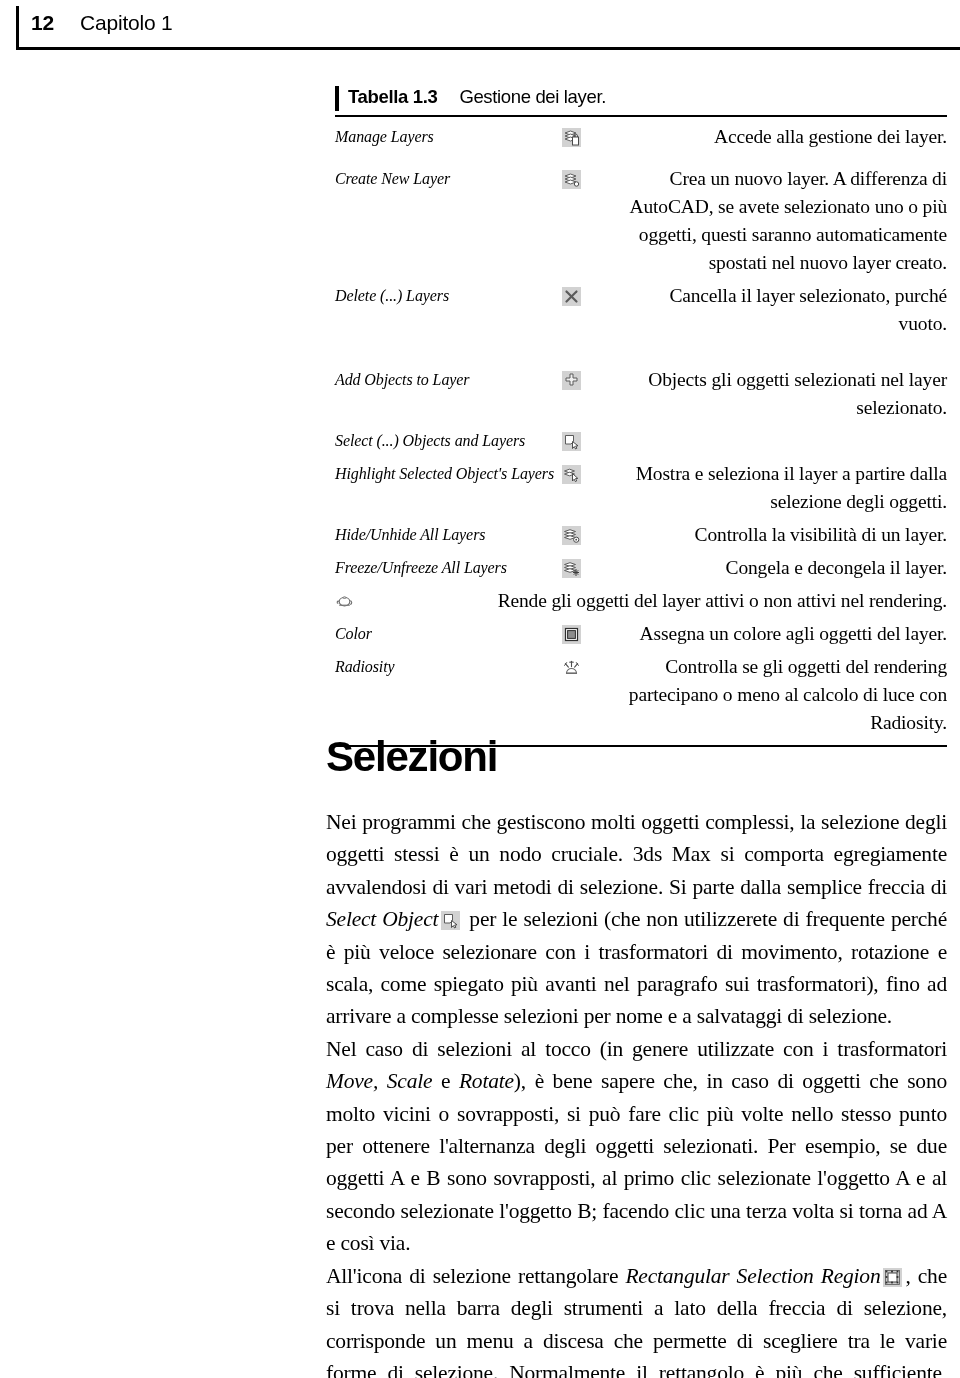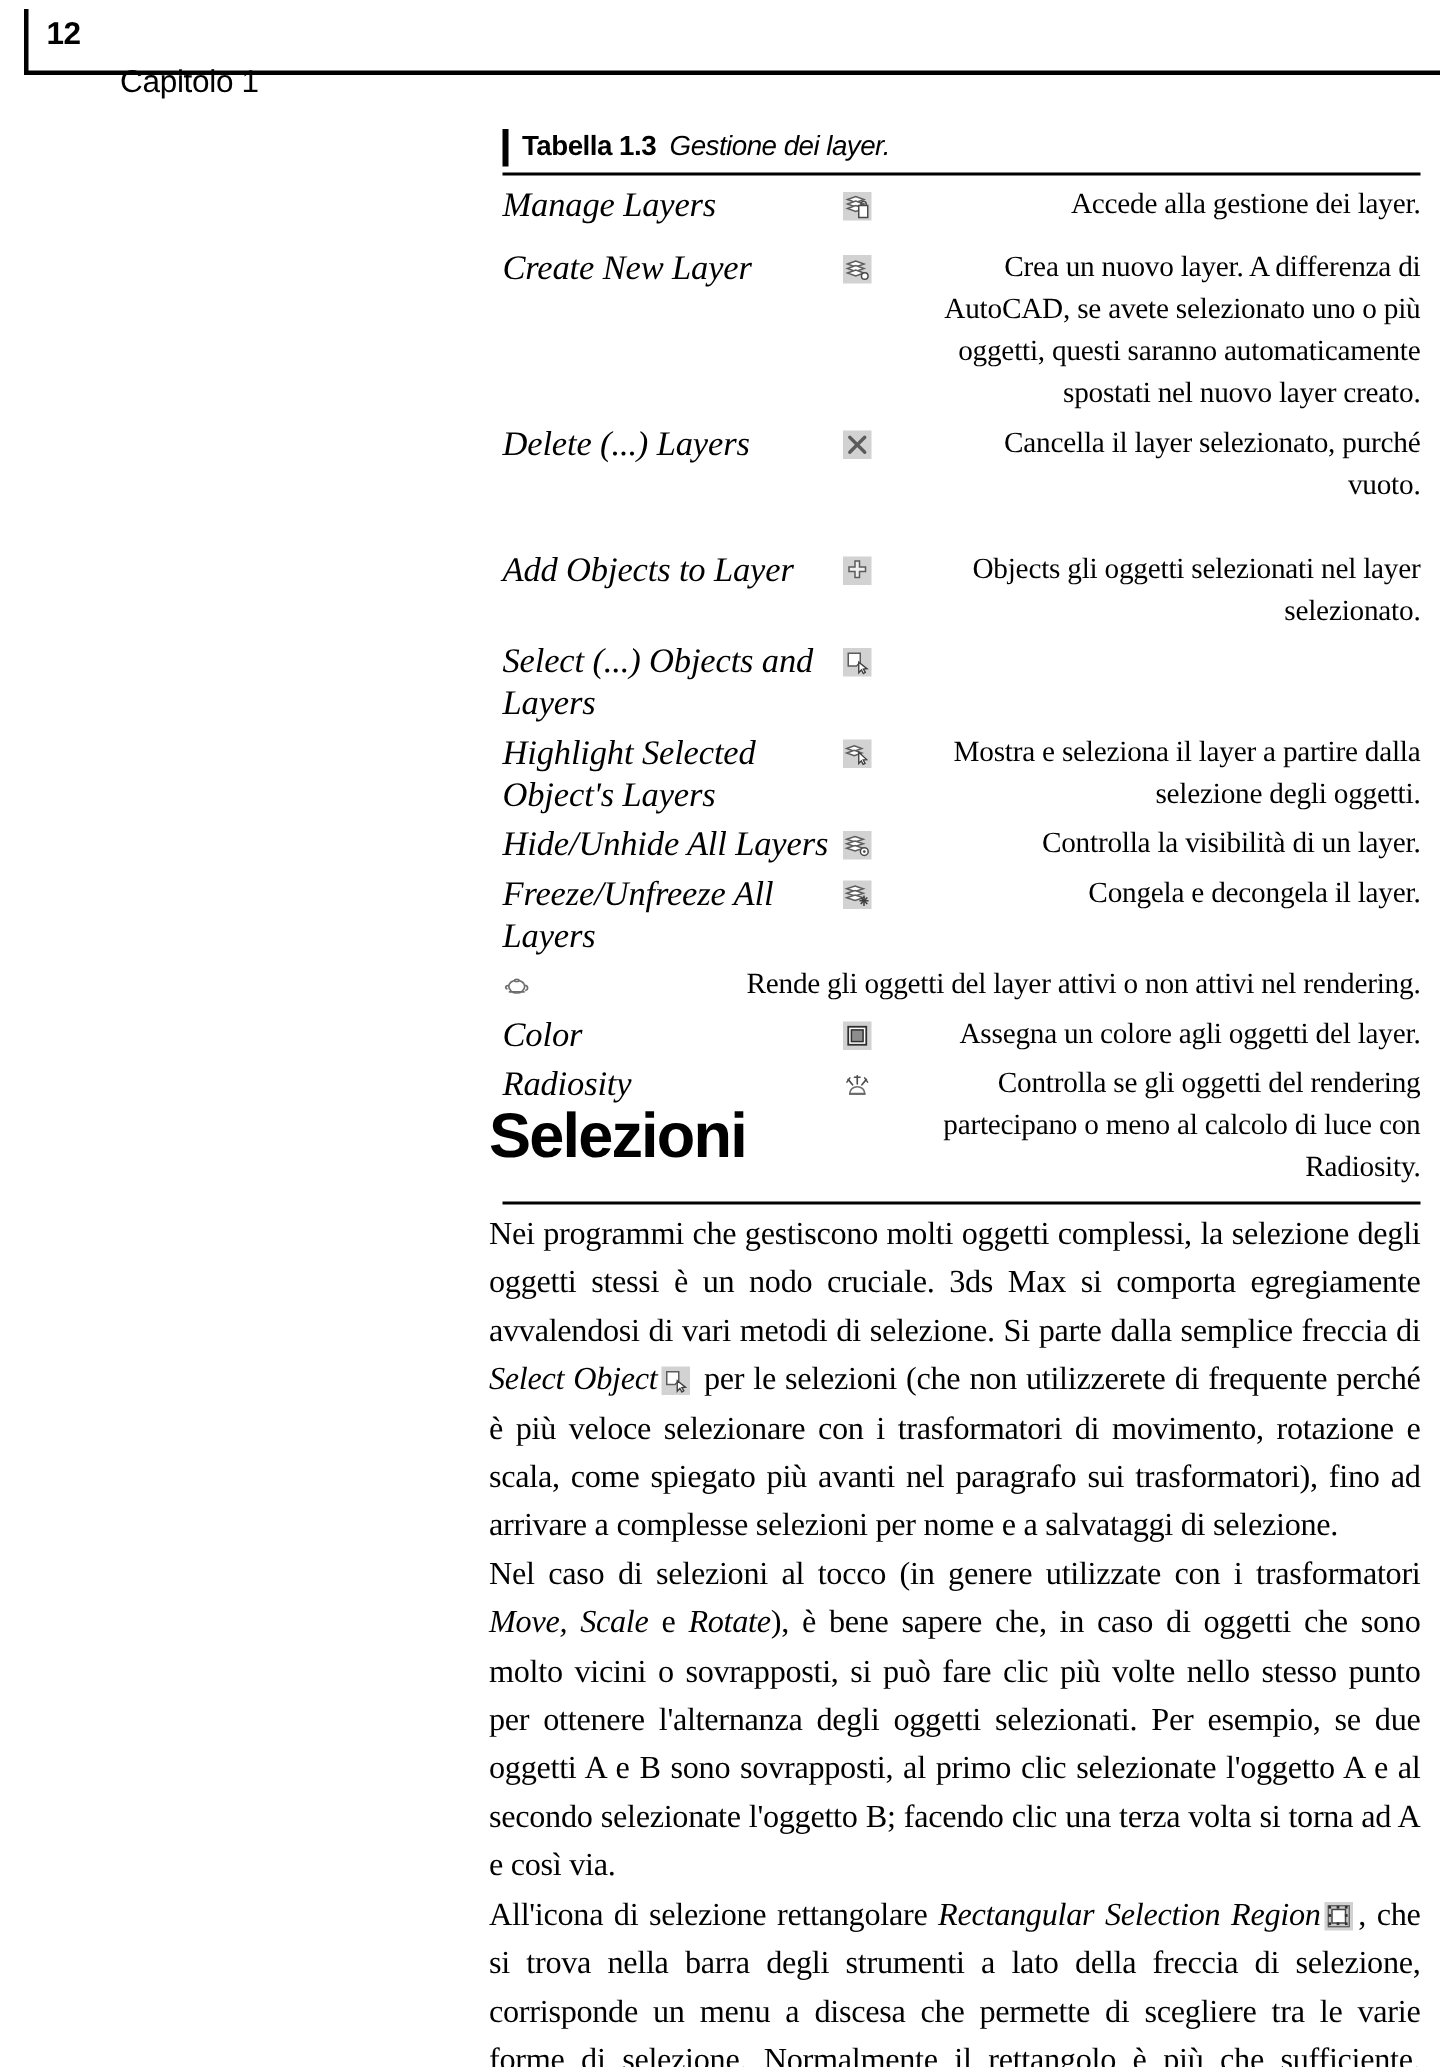--- a/index.html
+++ b/index.html
@@ -50,21 +50,20 @@
     letter-spacing: -0.3px;
   }
   #running-head .chaptitle {
     position: absolute;
     left: 80px;
     top: 11px;
     font-family: "Liberation Sans", sans-serif;
     font-weight: normal;
     font-size: 21px;
     letter-spacing: -0.2px;
-    margin-top: 32px;
   }
 
   
   #table-block {
     position: absolute;
     left: 335px;
     top: 86px;
     width: 612px;
   }
   #table-block .tbl-caption-row {
@@ -86,22 +85,21 @@
     font-family: "Liberation Sans", sans-serif;
     font-size: 18.5px;
     letter-spacing: -0.35px;
     white-space: nowrap;
   }
   #table-block .tbl-caption .tbl-num {
     font-weight: bold;
   }
   #table-block .tbl-caption .tbl-text {
     font-weight: normal;
-    margin-left: 9px;
-    font-style: italic;
+    margin-left: 22px;
   }
   #table-block .rule-top {
     width: 612px;
     height: 2px;
     background: #000;
     margin-top: 1px;
   }
   #table-block .rule-bottom {
     width: 612px;
     height: 2px;
@@ -114,21 +112,21 @@
   }
   .trow {
     display: flex;
     align-items: flex-start;
     margin-bottom: 0px;
   }
   .tcell-term {
     width: 227px;
     flex: 0 0 227px;
     font-style: italic;
-    font-size: 23px;
+    font-size: 16px;
     line-height: 28px;
     letter-spacing: -0.1px;
   }
   .tcell-icon {
     width: 55px;
     flex: 0 0 55px;
     display: flex;
     justify-content: flex-start;
     padding-top: 5px;
   }

